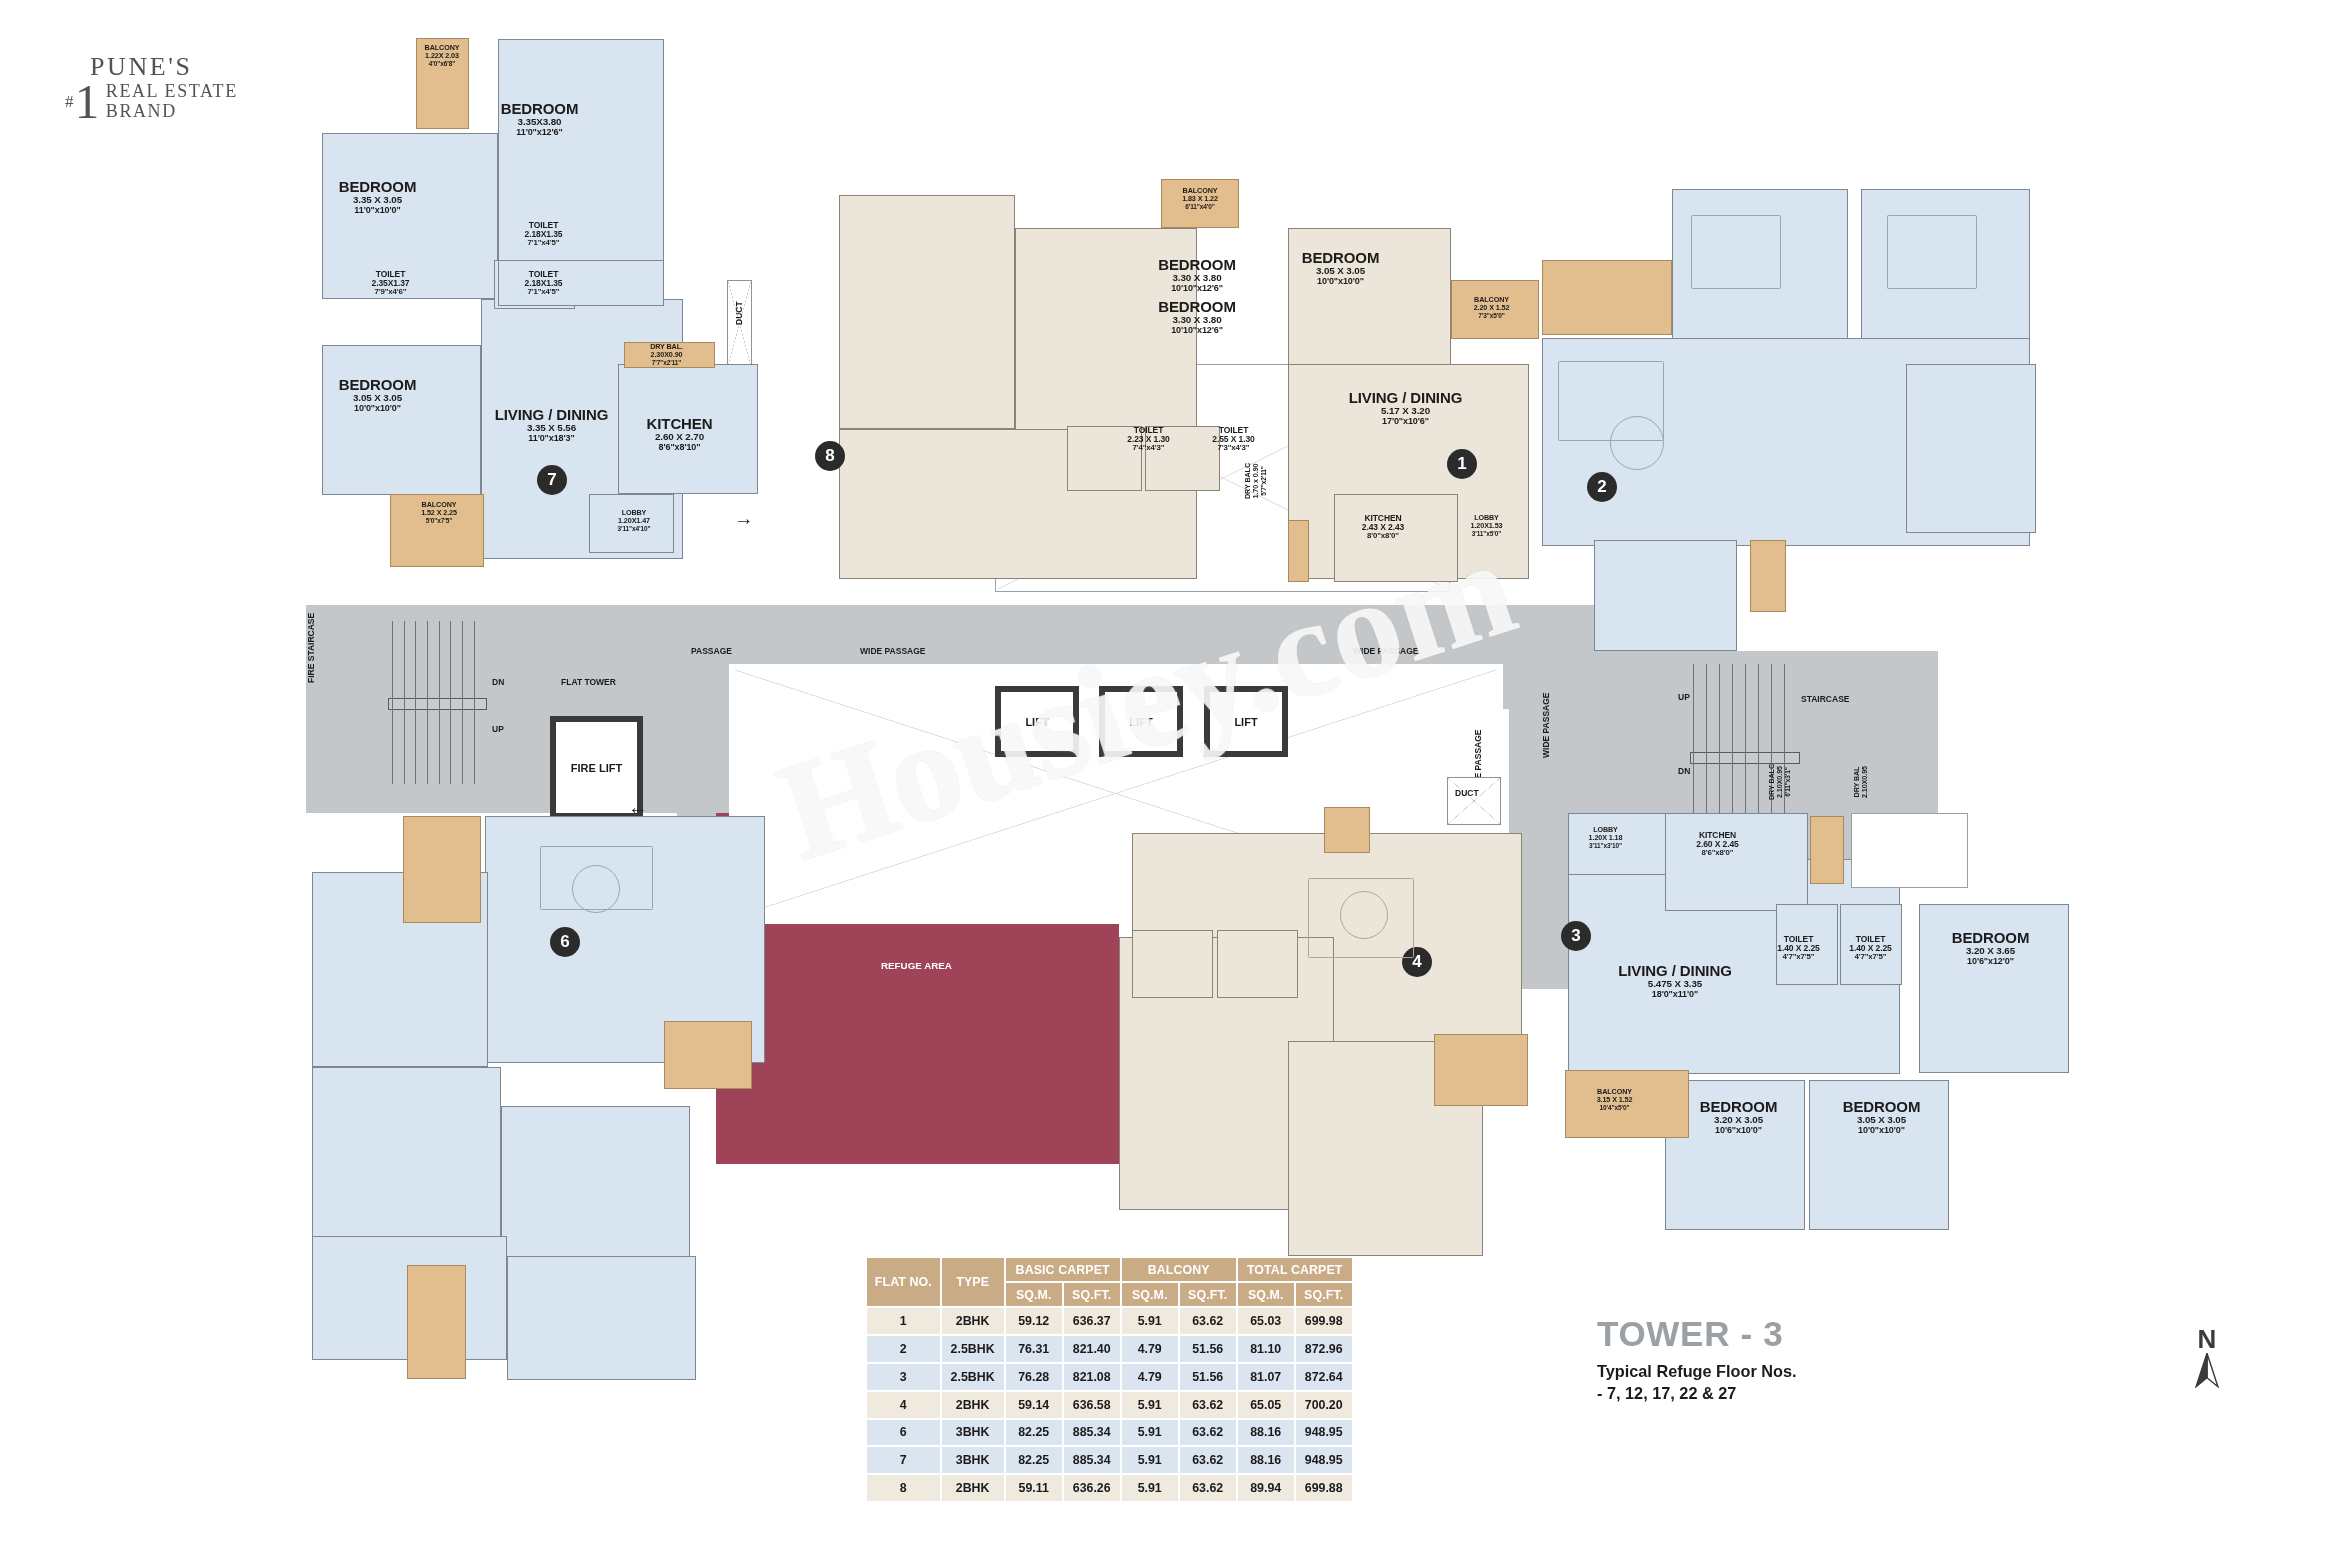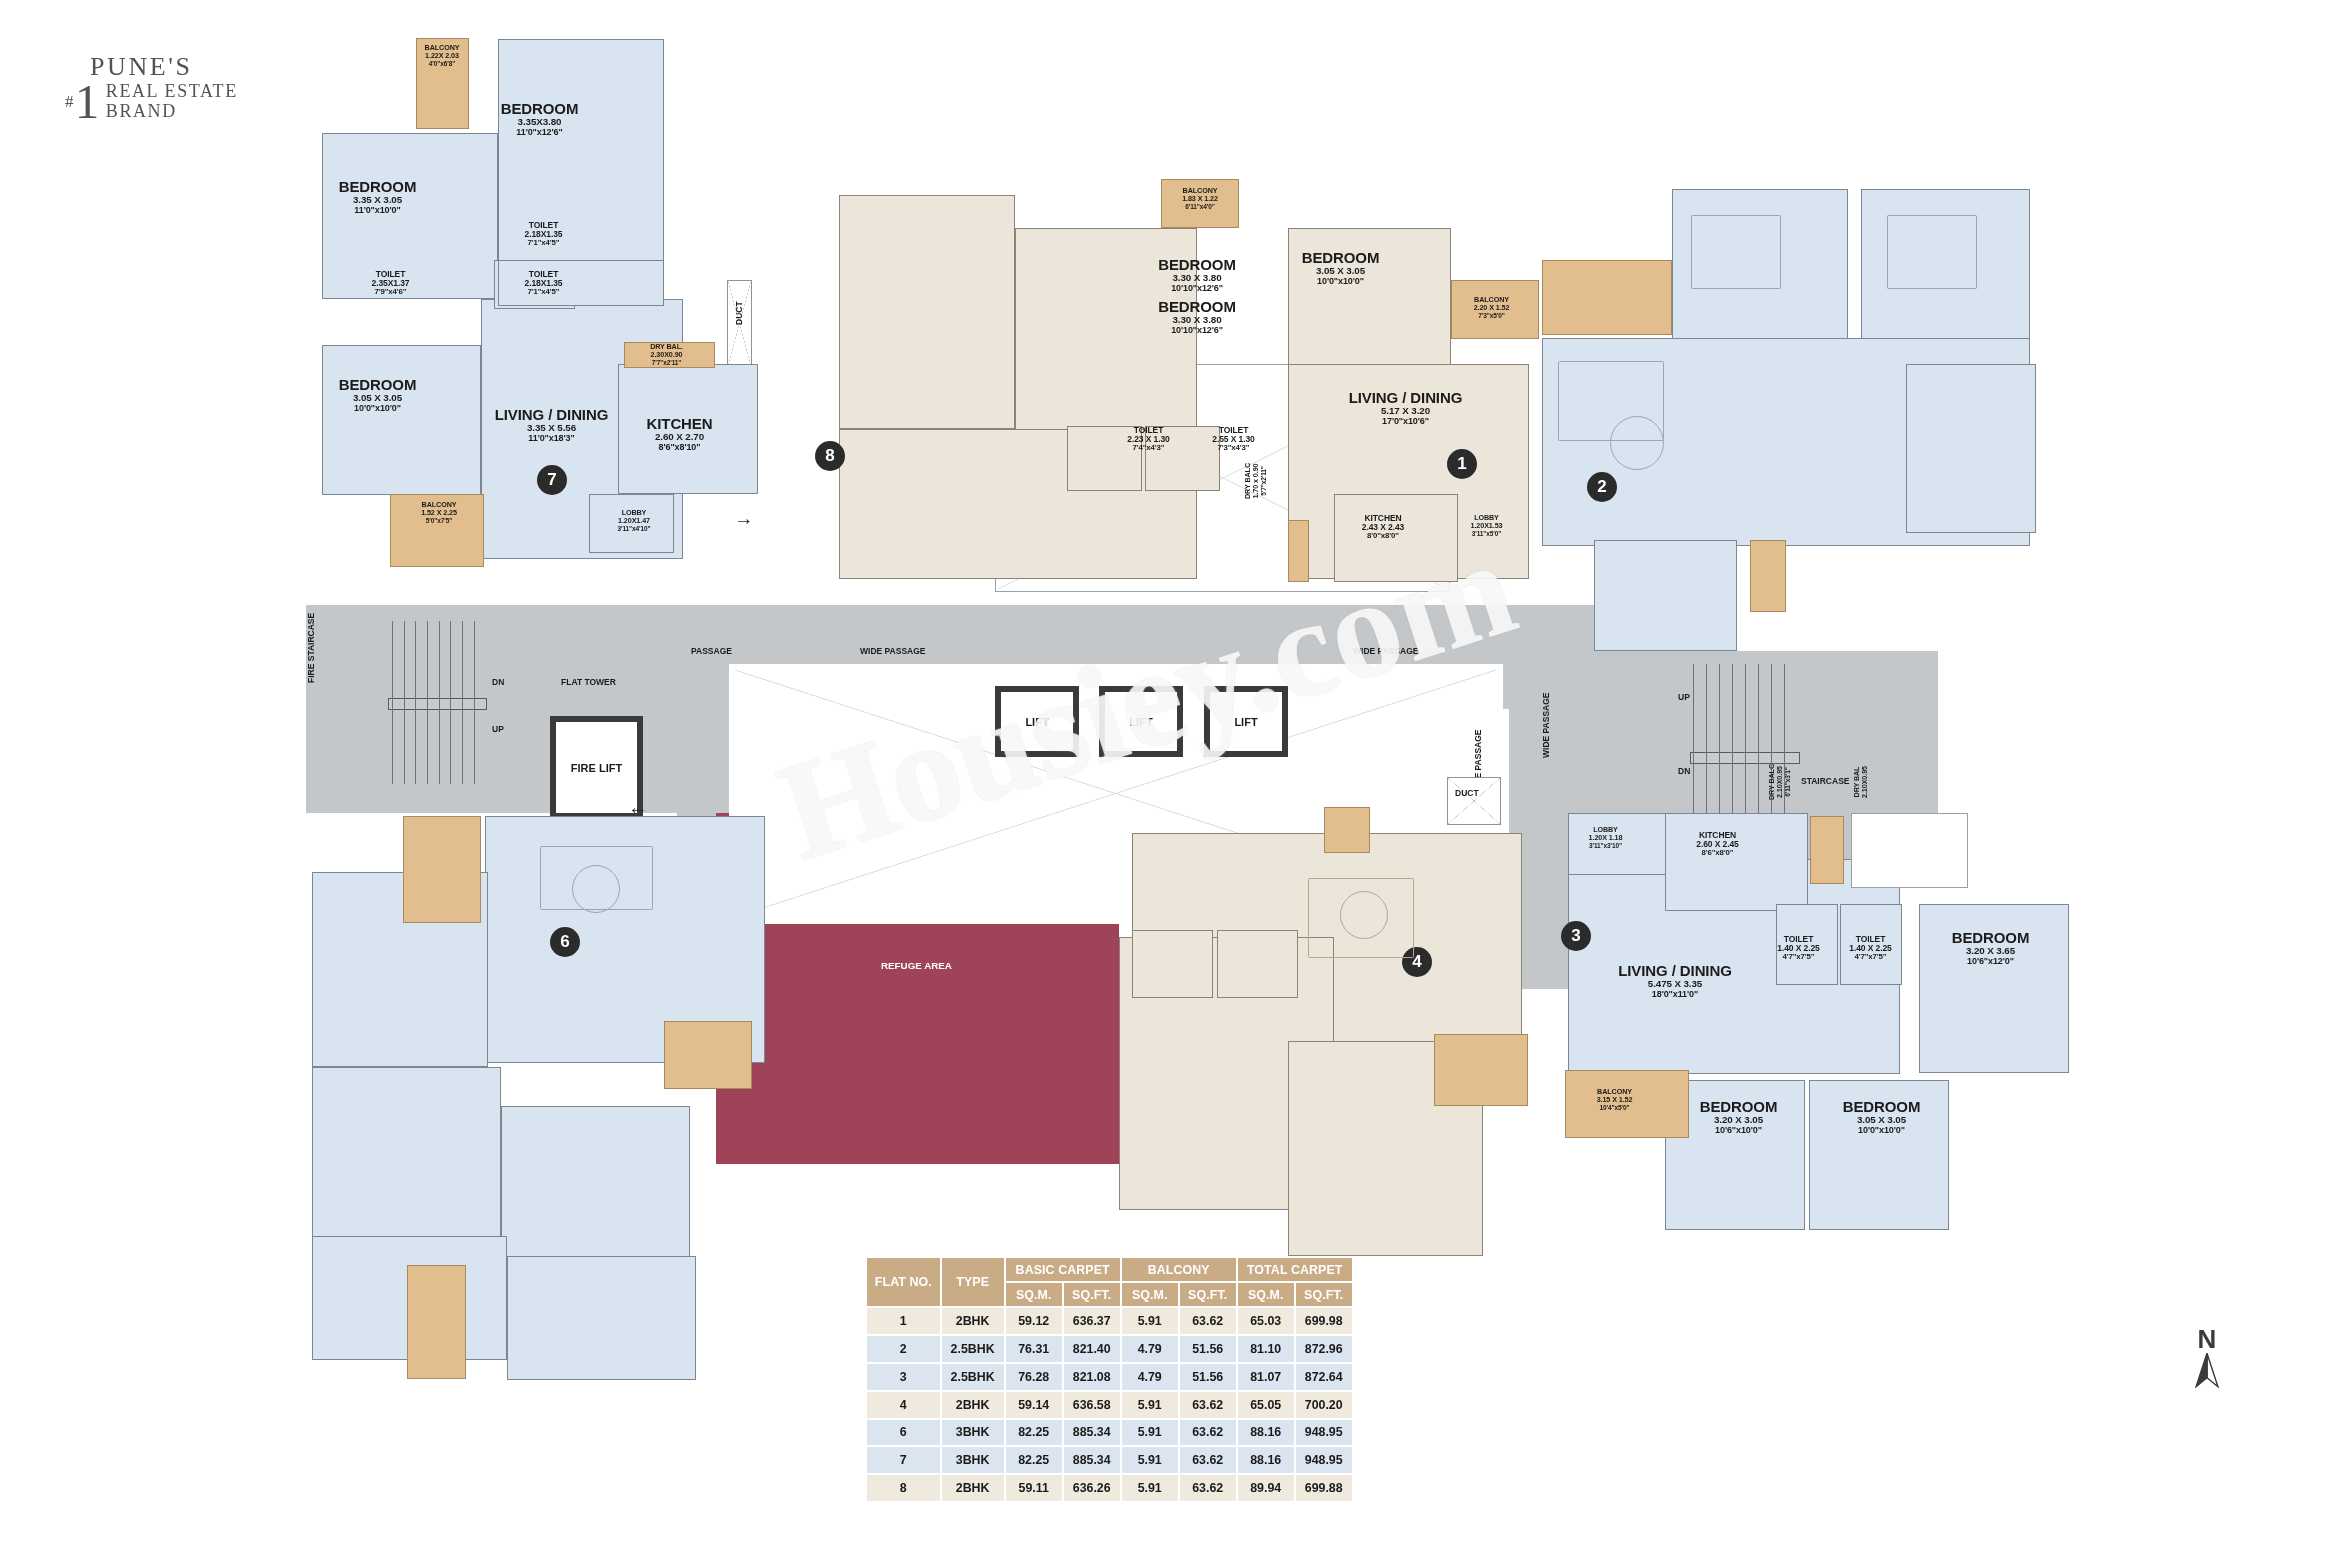--- a/index.html
+++ b/index.html
@@ -172,21 +172,21 @@
         <div class="tread" style="left:21px;"></div>
       <div class="tread" style="left:34px;"></div>
         <div class="tread" style="left:47px;"></div>
       <div class="tread" style="left:60px;"></div>
         <div class="tread" style="left:73px;"></div>
       <div class="tread" style="left:86px;"></div>
         <div class="tread" style="left:99px;"></div>
     </div>
     <div class="plaintxt sm" style="left:1678px;top:692px;">UP</div>
     <div class="plaintxt sm" style="left:1678px;top:766px;">DN</div>
-    <div class="plaintxt sm" style="left:1801px;top:776px;">STAIRCASE</div>
+    <div class="plaintxt sm" style="left:1801px;top:694px;">STAIRCASE</div>
 
     <div class="plaintxt sm" style="left:691px;top:646px;">PASSAGE</div>
     <div class="plaintxt sm" style="left:860px;top:646px;">WIDE PASSAGE</div>
     <div class="plaintxt sm" style="left:1353px;top:646px;">WIDE PASSAGE</div>
     <div class="plaintxt sm" style="left:1541px;top:758px;transform:rotate(-90deg);transform-origin:left top;">WIDE PASSAGE</div>
     <div class="plaintxt sm" style="left:1473px;top:795px;transform:rotate(-90deg);transform-origin:left top;">WIDE PASSAGE</div>
 
     <div class="arrow" style="left:628px;top:520px;">←</div>
     <div class="arrow" style="left:734px;top:509px;">→</div>
     <div class="arrow" style="left:628px;top:798px;">←</div>
@@ -543,20 +543,25 @@
           <td>59.11</td>
           <td>636.26</td>
           <td>5.91</td>
           <td>63.62</td>
           <td>89.94</td>
           <td>699.88</td>
         </tr>
       </tbody>
   </table>
 
+  <div class="abs" id="tower">
+    <div class="t1">TOWER - 3</div>
+    <div class="t2">Typical Refuge Floor Nos.</div>
+    <div class="t3">- 7, 12, 17, 22 &amp; 27</div>
+  </div>
 
   <div class="abs" id="northmark">
     <div class="nlet">N</div>
     <svg width="30" height="36" viewBox="0 0 46 56">
       <path d="M23 2 L40 54 L23 40 Z" fill="#ffffff" stroke="#3b3b3b" stroke-width="2.2"></path>
       <path d="M23 2 L6 54 L23 40 Z" fill="#3b3b3b" stroke="#3b3b3b" stroke-width="2.2"></path>
     </svg>
   </div>
 
 </div>

